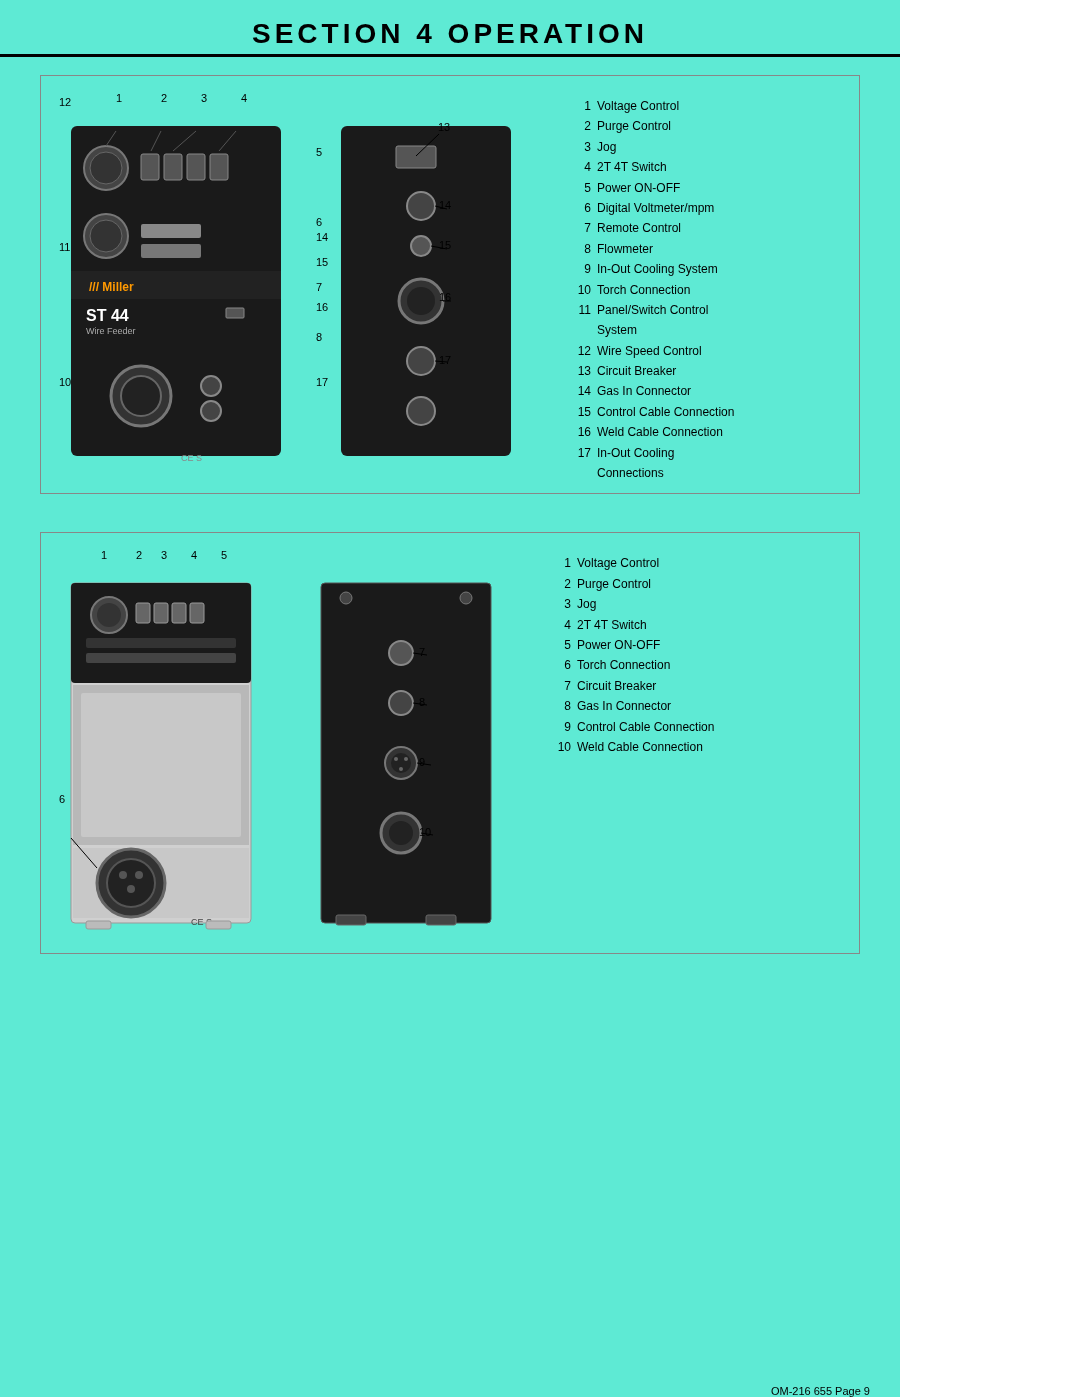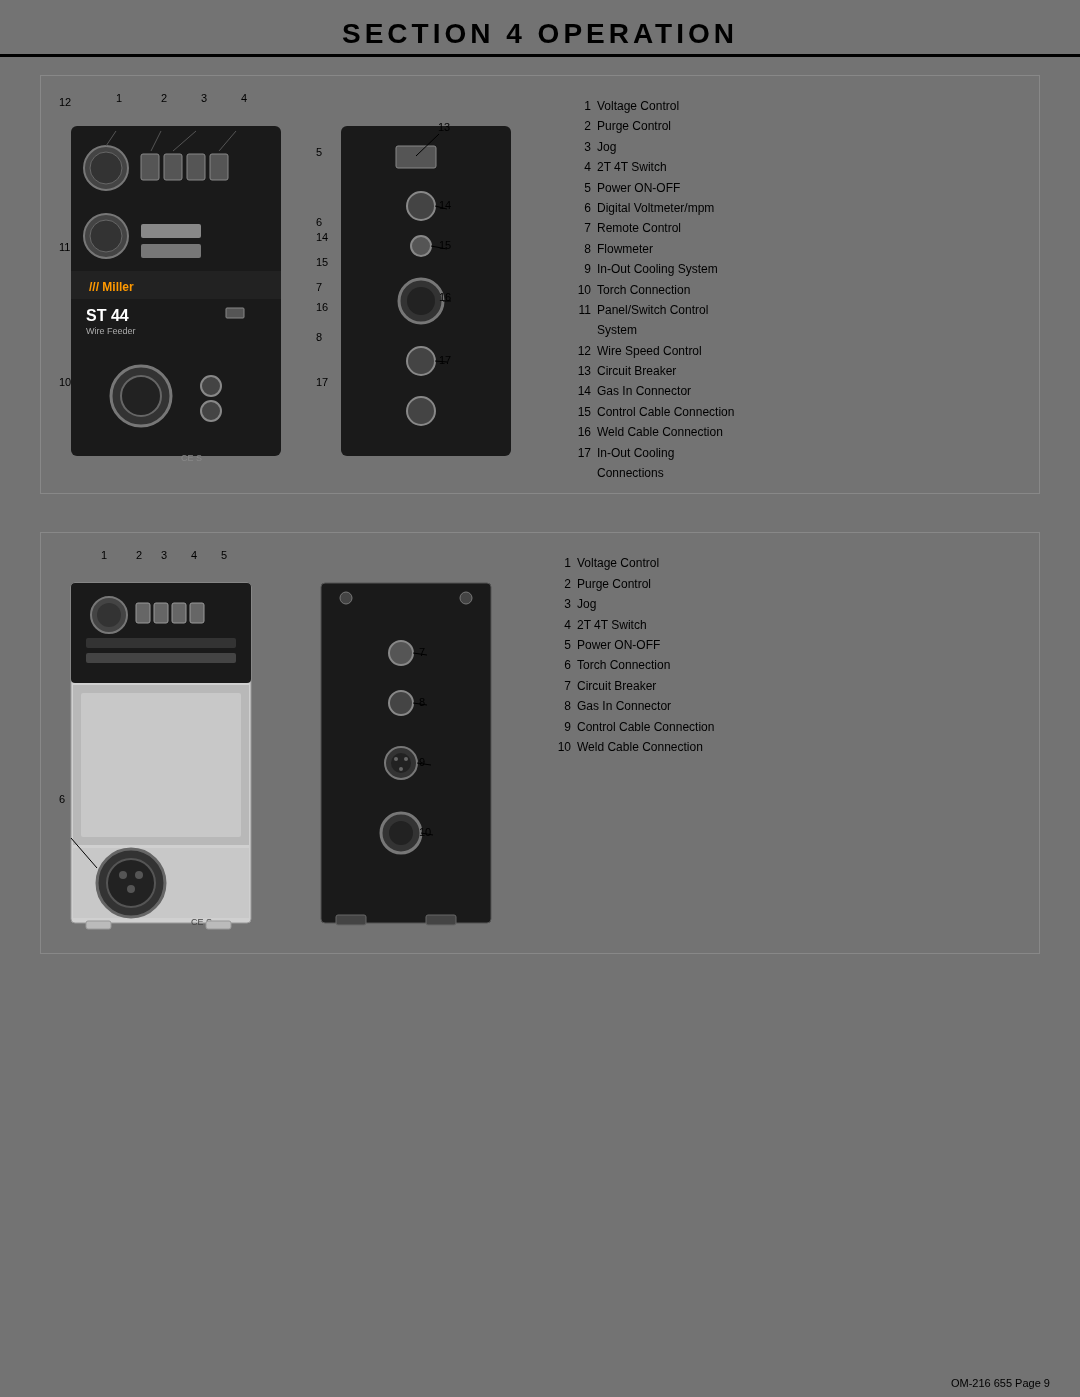--- a/index.html
+++ b/index.html
@@ -64,21 +64,21 @@
     
     .callout {
       position: absolute;
       font-size: 11px;
       font-weight: normal;
     }
 
     
     .page-footer {
       position: absolute;
-      bottom: 8px;
+      bottom: 0;
       right: 30px;
       font-size: 11px;
       color: #000;
     }
 
     .diagram-wrapper {
       border: 1px solid #888;
       padding: 10px;
       margin: 0 20px 20px 20px;
       position: relative;
@@ -100,21 +100,21 @@
 
     .right-legend {
       flex: 1;
       padding-left: 30px;
       padding-top: 10px;
     }
   </style>
 </head>
 <body>
 
-<div style="width:1080px; min-height:1397px; position:relative; background:#737373; padding-bottom:40px;">
+<div style="width:900px; min-height:1397px; position:relative; background:#5eead4; padding-bottom:40px;">
 
   <div class="page-header">
     <h1>SECTION 4   OPERATION</h1>
   </div>
 
   <div class="panel-section">
 
     <div class="diagram-wrapper">
       <div class="diagrams-row">
 

